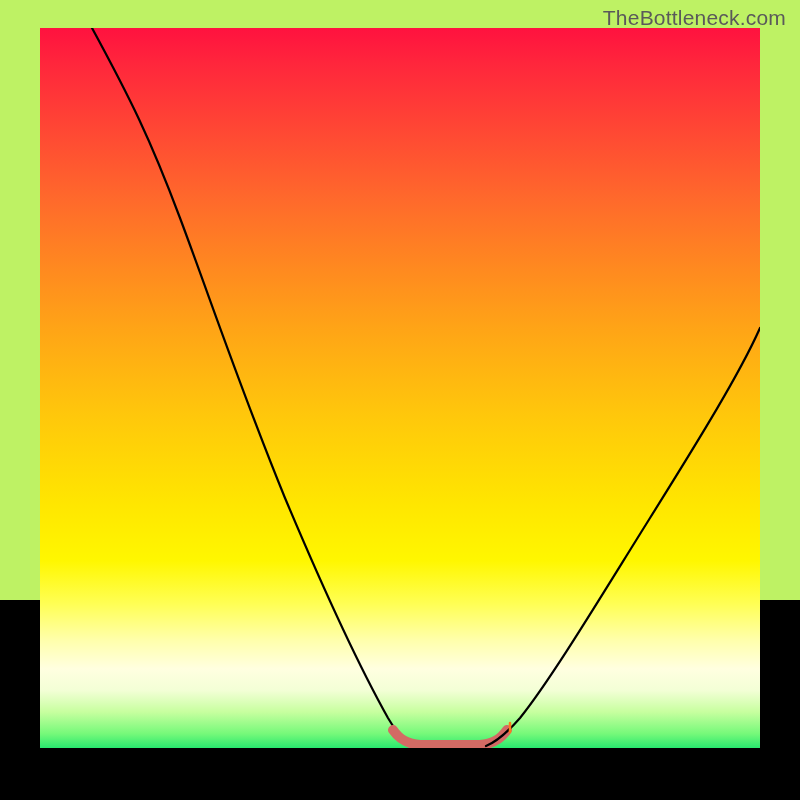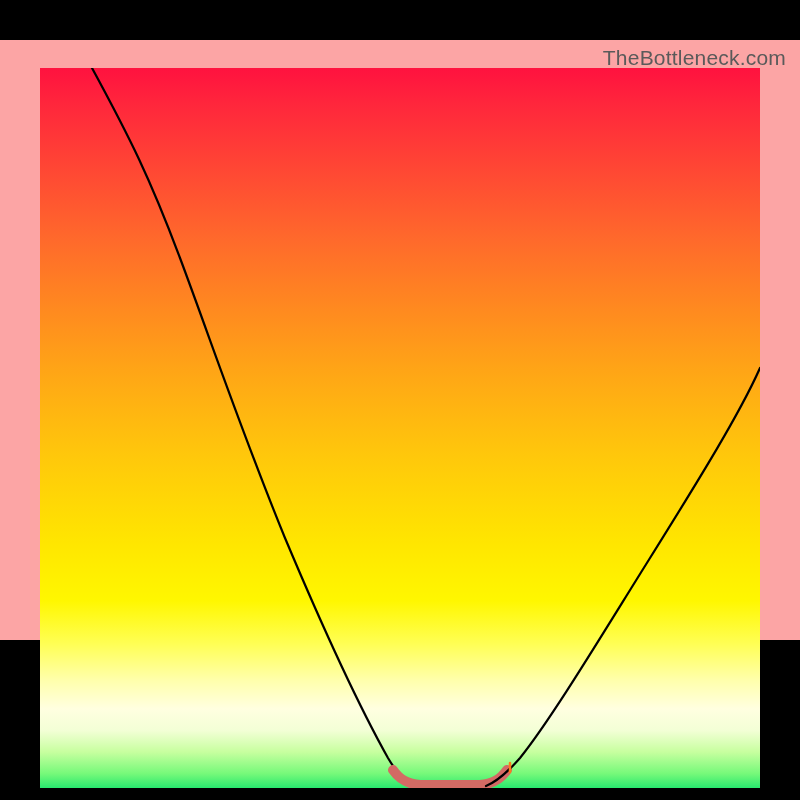--- a/index.html
+++ b/index.html
@@ -7,22 +7,21 @@
     width: 800px;
     height: 800px;
     background: #000;
     font-family: Arial, Helvetica, sans-serif;
     overflow: hidden;
   }
   .frame {
     position: relative;
     width: 800px;
     height: 600px;
-    background: #fca5a5;
-    margin-top: 40px;
+    background: #bef264;
   }
   .watermark {
     position: absolute;
     top: 6px;
     right: 14px;
     color: #5a5a5a;
     font-size: 21px;
     font-weight: 400;
     letter-spacing: 0.2px;
     z-index: 30;

